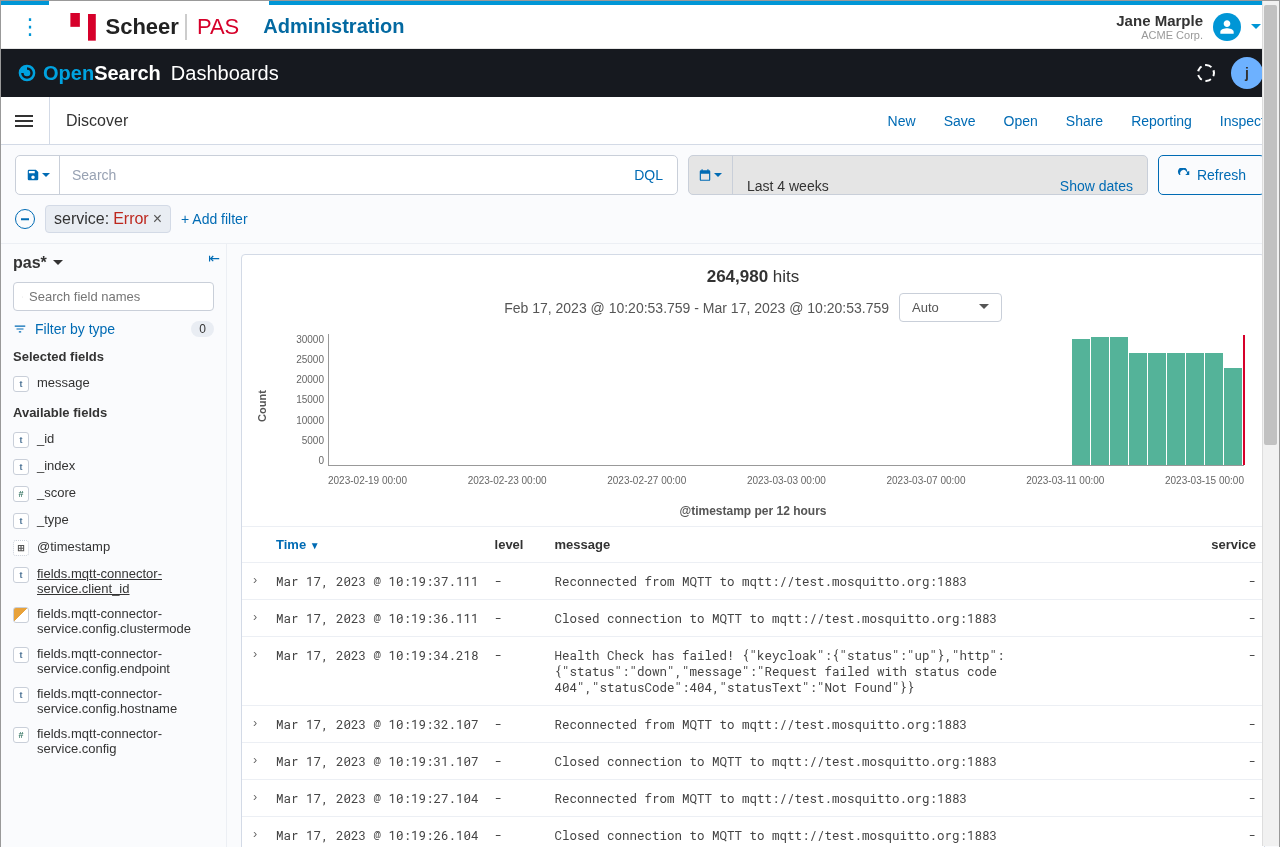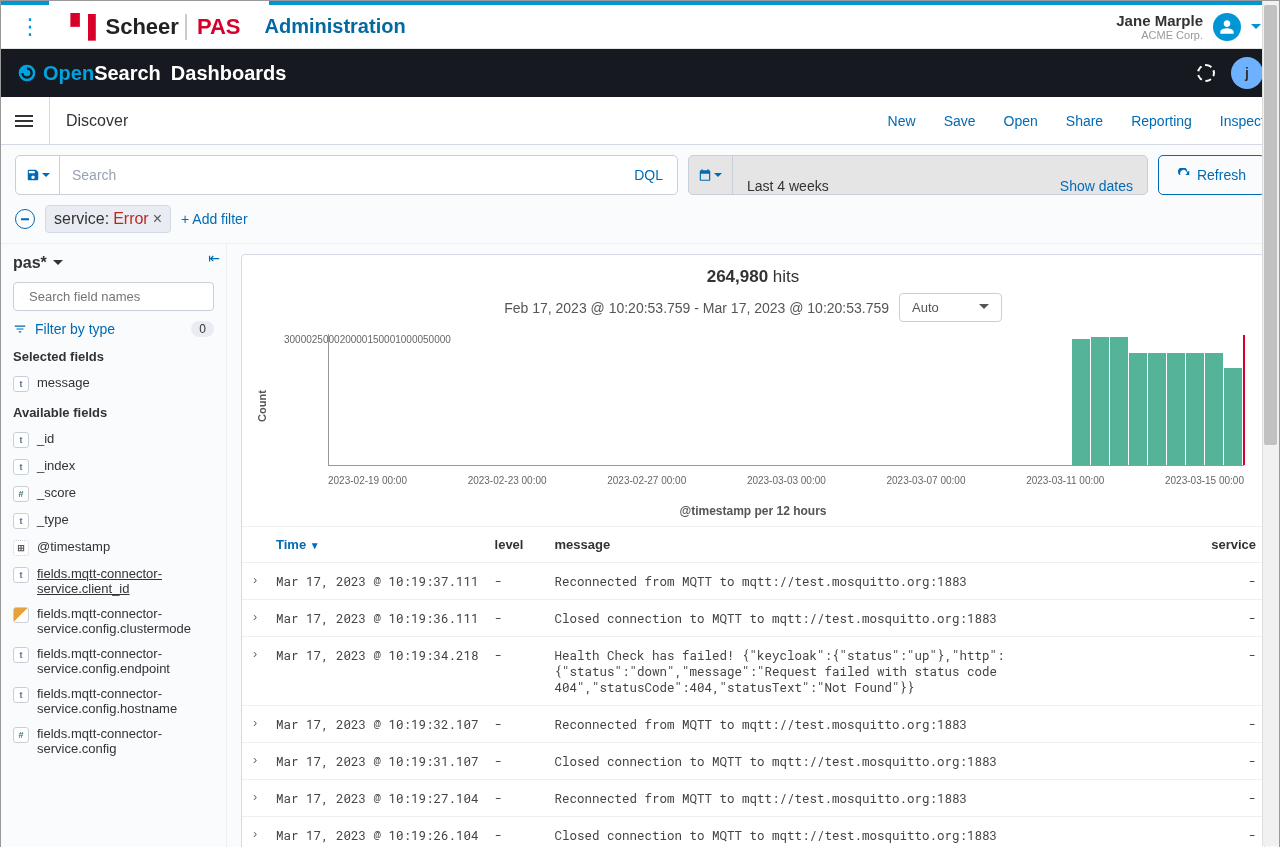--- a/index.html
+++ b/index.html
@@ -4,33 +4,33 @@
 <style>
 *{box-sizing:border-box;margin:0;padding:0;font-family:-apple-system,BlinkMacSystemFont,"Segoe UI",Helvetica,Arial,sans-serif}
 body{background:#fff;font-size:14px;color:#333;overflow:hidden}
 .viewport{width:1280px;height:847px;position:relative;border:1px solid #999}
 .topstrip{height:4px;background:#0096d6;position:relative}
 .topstrip .notch{position:absolute;top:0;left:48px;width:220px;height:4px;background:#fff}
 .hdr{height:44px;display:flex;align-items:center;padding:0 18px;border-bottom:1px solid #e6e6e6}
 .hdr-menu{color:#0096d6;font-size:22px;margin-right:30px;cursor:pointer}
 .logo{display:flex;align-items:center;font-size:22px;font-weight:700;color:#222}
 .logo .sq{color:#d6002a;margin-right:2px}
-.logo .pas{color:#d6002a;font-weight:700;margin-left:6px;padding-left:10px;border-left:2px solid #ccc}
+.logo .pas{color:#d6002a;font-weight:400;margin-left:6px;padding-left:10px;border-left:2px solid #ccc}
 .hdr-title{margin-left:24px;font-size:20px;color:#0369a1;font-weight:700}
 .hdr-user{margin-left:auto;text-align:right;display:flex;align-items:center;gap:10px}
 .hdr-user .nm{font-weight:700;font-size:15px}
 .hdr-user .co{font-size:11px;color:#999}
 .avatar{width:28px;height:28px;border-radius:50%;background:#0096d6;display:flex;align-items:center;justify-content:center}
 .avatar svg{fill:#fff}
 .caret{border:5px solid transparent;border-top-color:#0096d6;margin-top:4px}
 .osbar{height:48px;background:#16191f;color:#fff;display:flex;align-items:center;padding:0 16px}
 .oslogo{display:flex;align-items:center;gap:6px;font-size:20px}
 .oslogo .o{color:#00a3e0;font-weight:700}
 .oslogo .s{font-weight:700}
-.oslogo .d{font-weight:700;margin-left:4px}
+.oslogo .d{font-weight:400;margin-left:4px}
 .osbar-r{margin-left:auto;display:flex;align-items:center;gap:16px}
 .help-ic{width:18px;height:18px;border:2px dashed #fff;border-radius:50%}
 .uavatar{width:32px;height:32px;border-radius:50%;background:#6db1ff;display:flex;align-items:center;justify-content:center;color:#333;font-weight:700}
 .subhdr{height:48px;border-bottom:1px solid #d3dae6;display:flex;align-items:center;padding:0 14px}
 .hamb{cursor:pointer;margin-right:16px}
 .hamb div{width:18px;height:2px;background:#333;margin:3px 0}
 .subhdr .title{font-size:16px;padding-left:16px;border-left:1px solid #d3dae6;height:100%;display:flex;align-items:center}
 .subhdr-r{margin-left:auto;display:flex;gap:28px}
 .subhdr-r span{color:#006bb4;cursor:pointer}
 .qbar{padding:10px 14px;display:flex;gap:10px;background:#fafbfd}
@@ -74,21 +74,21 @@
 .ftype.g{background:linear-gradient(135deg,#e8a23a 50%,#fff 50%)}
 .content{flex:1;padding:10px 14px 0 14px;overflow:hidden;position:relative}
 .panel{border:1px solid #d3dae6;border-radius:4px;background:#fff;height:100%;overflow-y:auto}
 .hits{text-align:center;padding:12px 0 2px;font-size:17px}
 .hits b{font-weight:700}
 .range{text-align:center;font-size:14px;color:#555;padding:4px 0 6px;display:flex;align-items:center;justify-content:center;gap:10px}
 .auto{border:1px solid #c9cfd9;border-radius:4px;padding:6px 12px;display:flex;align-items:center;gap:40px;font-size:13px}
 .auto .dd{border:5px solid transparent;border-top-color:#555;margin-top:2px}
 .chart{height:160px;position:relative;margin:6px 20px 10px 50px}
 .ylab{position:absolute;left:-46px;top:50%;transform:rotate(-90deg) translateX(14px);font-size:11px;font-weight:700;color:#555}
-.yticks{position:absolute;left:-8px;top:0;bottom:28px;width:40px;display:flex;flex-direction:row;justify-content:space-between;font-size:10px;color:#666;text-align:right}
+.yticks{position:absolute;left:-8px;top:0;bottom:28px;width:40px;display:flex;flex-direction:column;justify-content:space-between;font-size:10px;color:#666;text-align:right}
 .plot{position:absolute;left:36px;right:0;top:0;bottom:28px;border-left:1px solid #999;border-bottom:1px solid #999}
 .bars{position:absolute;right:2px;bottom:0;display:flex;align-items:flex-end;gap:1px}
 .bars div{width:18px;background:#54b399}
 .bars .accent{position:absolute;right:-3px;bottom:0;width:2px;height:130px;background:#d6002a}
 .xticks{position:absolute;left:36px;right:0;bottom:8px;display:flex;justify-content:space-between;font-size:10px;color:#666}
 .xlab{text-align:center;font-size:12px;font-weight:700;color:#555;margin-bottom:8px}
 table{width:100%;border-collapse:collapse;font-size:13px}
 th{text-align:left;font-weight:700;padding:10px 8px;border-top:1px solid #eceff4;border-bottom:1px solid #eceff4;color:#333}
 th.srt{color:#006bb4}
 th.srt .arr{color:#006bb4;font-size:10px}

